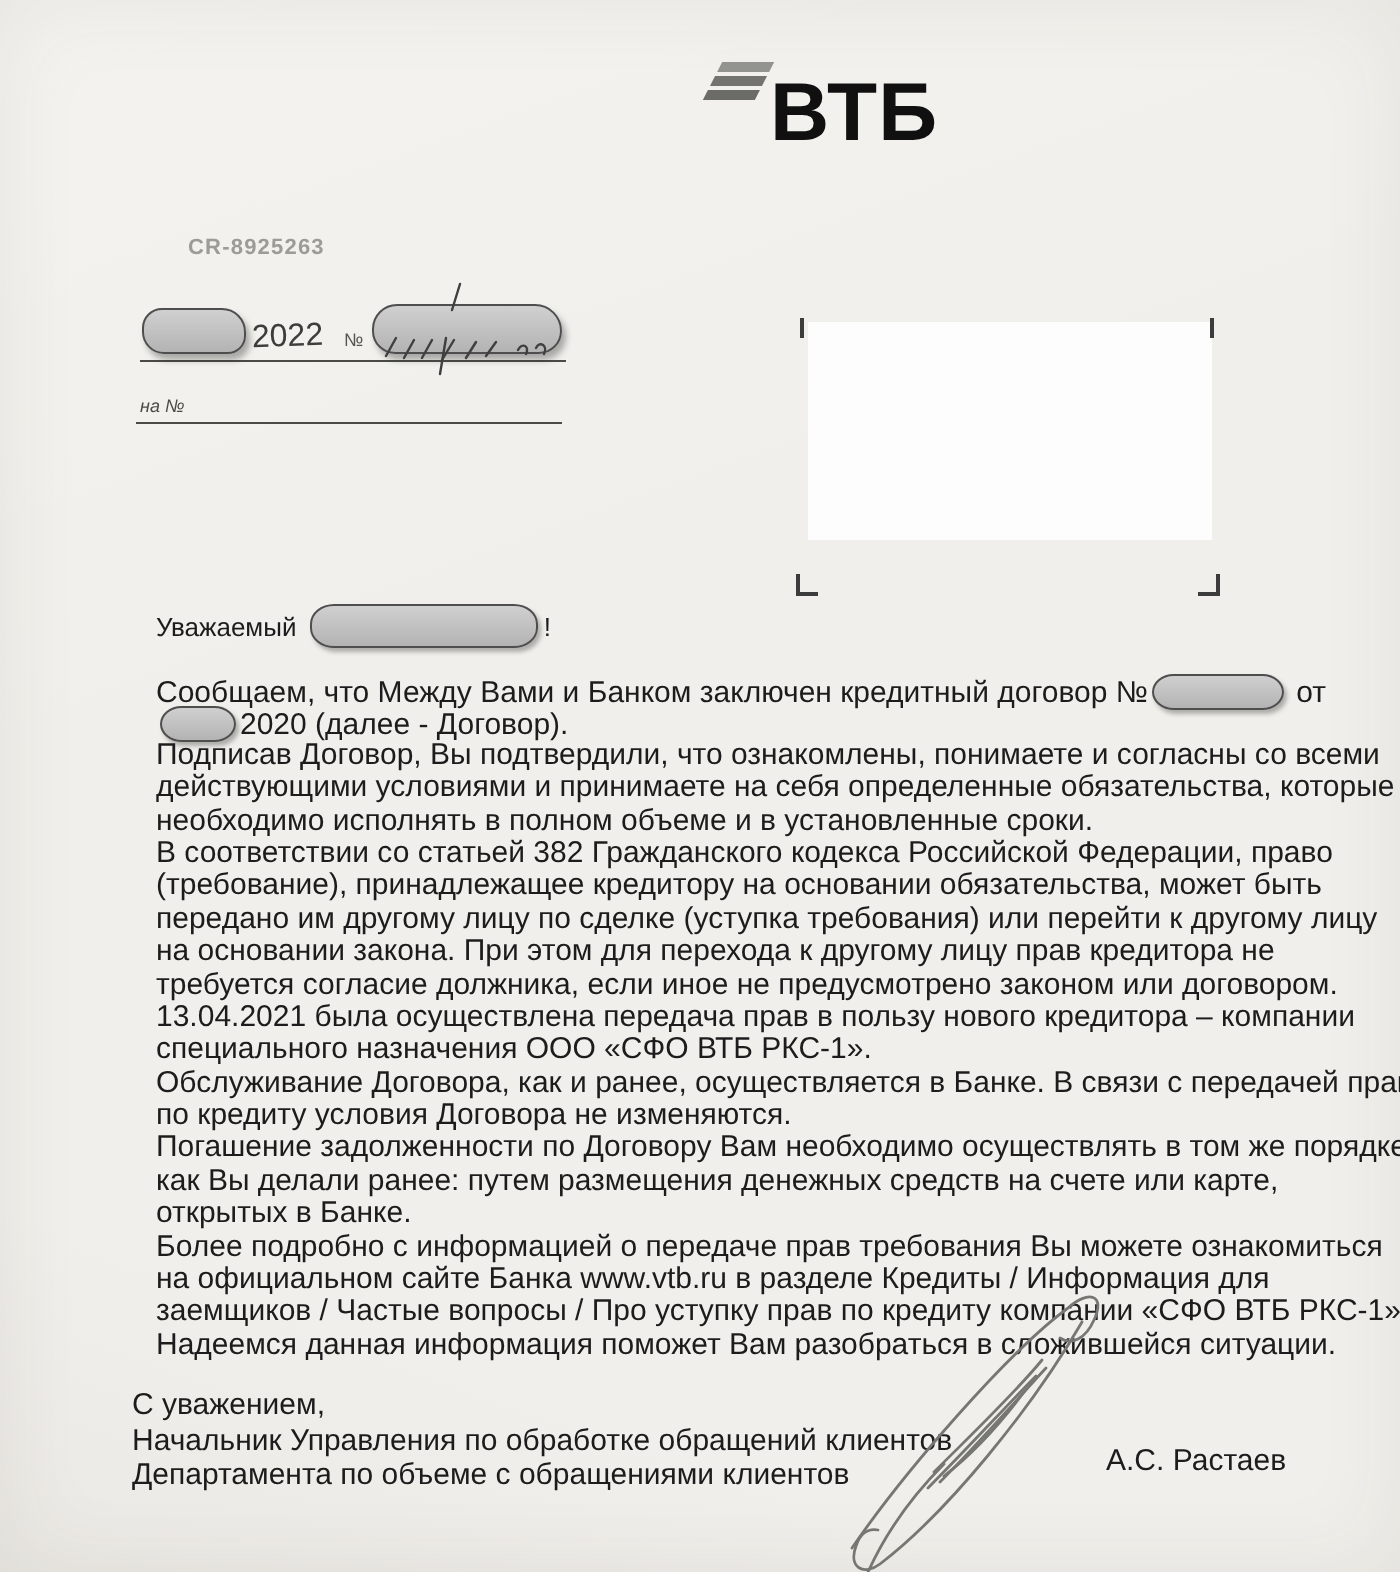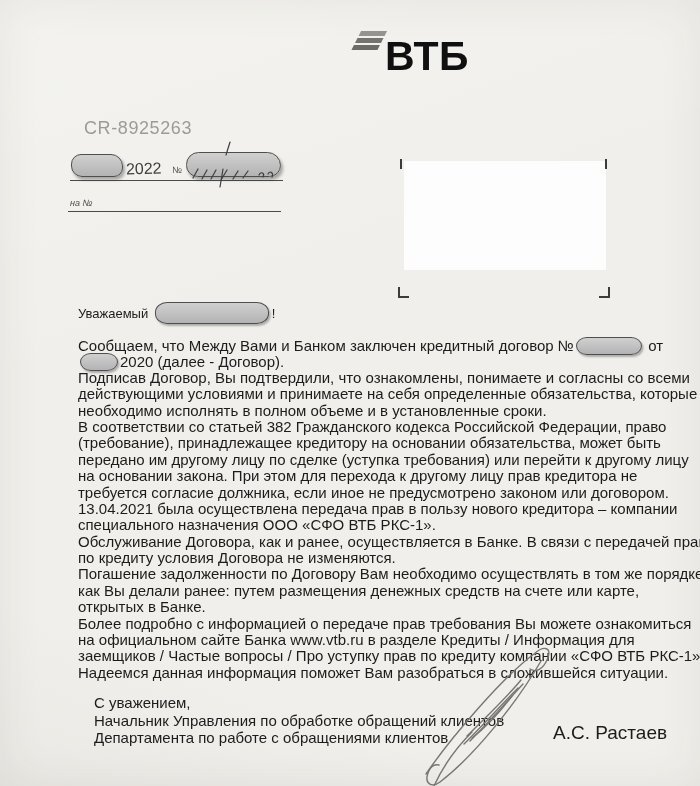--- a/index.html
+++ b/index.html
@@ -14,21 +14,21 @@
     color:#1c1c1c; overflow:hidden;
   }
   
   .logo-stripes { position:absolute; left:356px; top:31px; width:30px; height:20px; transform:skewX(-27deg); }
   .stripe { position:absolute; left:0; width:26px; height:5px; }
   .s1 { top:0;   background:#93938f; }
   .s2 { top:7px; background:#73736f; }
   .s3 { top:14px;background:#6b6b67; }
   .brand { position:absolute; left:385px; top:36px; font-size:41px; font-weight:bold; line-height:1; color:#101010; letter-spacing:0.5px; }
   
-  .ref { position:absolute; left:84px; top:118px; font-size:18px; letter-spacing:0.6px; color:#9b9b97; }
+  .ref { position:absolute; left:94px; top:118px; font-size:11px; letter-spacing:0.6px; color:#9b9b97;font-weight:bold; }
   .blob {
     display:inline-block;
     background:linear-gradient(180deg,#d0d0d0,#b3b3b3);
     border:1.5px solid #4e4e4e; border-radius:12px / 10px;
     box-shadow:2px 3px 3px rgba(50,50,50,0.38);
   }
   .blob-date   { position:absolute; left:71px;  top:154px; width:50px; height:21px; border-radius:10px 12px 9px 11px; z-index:2; }
   .blob-number { position:absolute; left:186px; top:152px; width:93px; height:23px; border-radius:13px 14px 12px 12px; z-index:2; }
   .year   { position:absolute; left:126px; top:160px; font-size:16px; color:#3d3d3b; transform:rotate(-2deg); }
   .no-lbl { position:absolute; left:172px; top:165px; font-size:9px;  color:#55554f; }
@@ -43,22 +43,22 @@
   .tick-tr  { left:605px; top:159px; }
   .corner   { position:absolute; width:9px; height:9px; }
   .corner-bl{ left:398px; top:287px; border-left:2px solid #3c3c3c;  border-bottom:2px solid #3c3c3c; }
   .corner-br{ left:599px; top:287px; border-right:2px solid #3c3c3c; border-bottom:2px solid #3c3c3c; }
   
   .salutation { position:absolute; left:78px; top:302px; height:24px; font-size:13px; white-space:nowrap; }
   .salutation .inline-blob { height:20px; vertical-align:-6px; margin:0 3px; }
   .body-text { position:absolute; left:78px; top:337px; font-size:15px; line-height:16.4px; }
   .body-line { height:16.4px; white-space:nowrap; }
   .inline-blob { height:16px; vertical-align:-4px; margin:0 2px; border-width:1.2px; box-shadow:1.5px 2px 2px rgba(50,50,50,0.35); }
-  .closing { position:absolute; left:94px; top:694px; font-size:15px; line-height:17.6px; white-space:nowrap; }
-  .signer  { position:absolute; left:553px; top:722px; font-size:19px;text-align:right; }
+  .closing { position:absolute; left:66px; top:694px; font-size:15px; line-height:17.6px; white-space:nowrap; }
+  .signer  { position:absolute; left:553px; top:722px; font-size:15px;text-align:right; }
   .signature { position:absolute; left:412px; top:636px; z-index:4; }
 </style>
 </head>
 <body>
 
 <div class="page">
 
   <div class="logo-stripes">
     <div class="stripe s1"></div>
     <div class="stripe s2"></div>
@@ -119,21 +119,21 @@
       <div class="body-line">открытых в Банке.</div>
       <div class="body-line">Более подробно с информацией о передаче прав требования Вы можете ознакомиться</div>
       <div class="body-line">на официальном сайте Банка www.vtb.ru в разделе Кредиты / Информация для</div>
       <div class="body-line">заемщиков / Частые вопросы / Про уступку прав по кредиту компании «СФО ВТБ РКС-1».</div>
       <div class="body-line">Надеемся данная информация поможет Вам разобраться в сложившейся ситуации.</div>
     </div>
 
   <div class="closing">
     <div>С уважением,</div>
     <div>Начальник Управления по обработке обращений клиентов</div>
-    <div>Департамента по работе с обращениями клиентов</div>
+    <div>Департамента по объеме с обращениями клиентов</div>
   </div>
   <div class="signer">А.С. Растаев</div>
 
   <svg class="signature" width="170" height="150" viewBox="0 0 170 150">
     <g stroke="#767672" stroke-width="1.4" fill="none" stroke-linecap="round">
       <path d="M14 138 C 40 100, 92 40, 122 18 C 132 9, 141 11, 135 24 C 131 33 124 37 118 33"></path>
       <path d="M129 25 C 104 68, 62 120, 28 146 C 20 152, 12 148, 16 137 C 18 131 22 128 27 129"></path>
       <path d="M55 100 C 75 80, 96 60, 109 44"></path>
       <path d="M58 105 C 78 85, 98 62, 111 48"></path>
       <path d="M52 108 C 72 88, 92 66, 106 52"></path>

